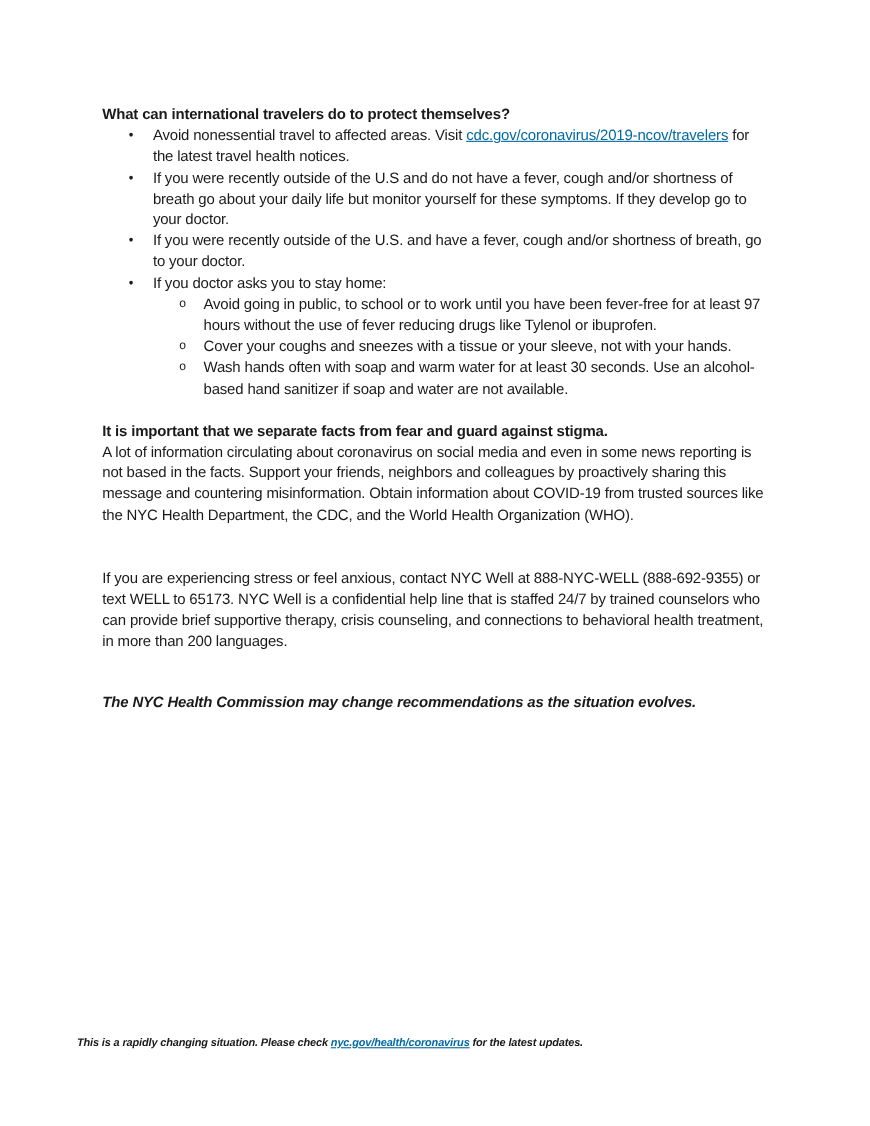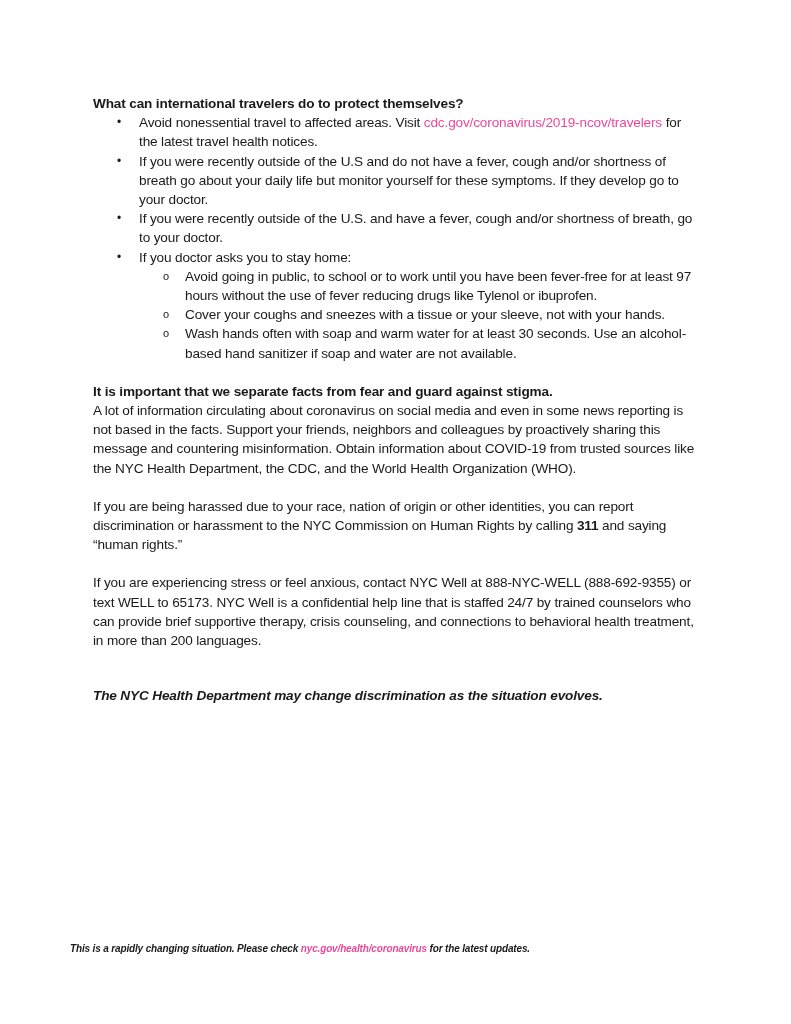--- a/index.html
+++ b/index.html
@@ -15,21 +15,21 @@
   ul.bullets { list-style: none; margin: 0; padding: 0; }
   ul.bullets > li { position: relative; padding-left: 46px; }
   ul.bullets > li > .bullet {
     position: absolute; left: 24px; top: 0; font-size: 12px;
   }
   ul.sub { list-style: none; margin: 0; padding: 0; }
   ul.sub > li { position: relative; padding-left: 46px; }
   ul.sub > li > .sub-bullet {
     position: absolute; left: 24px; top: 0; font-size: 11px;
   }
-  a.link { color: #ec4899; }
+  a.link { color: #0369a1; text-decoration: underline; }
   p { margin: 0; }
   .para-gap { height: 19px; }
   .big-gap { height: 36px; }
   .italic-bold { font-weight: bold; font-style: italic; }
   .footer {
     position: absolute; left: 70px; top: 943px; width: 680px;
     font-size: 10px; font-weight: bold; font-style: italic; letter-spacing: -0.15px;
   }
 </style>
 </head>
@@ -70,26 +70,25 @@
     </li>
   </ul>
 
   <div class="para-gap"></div>
 
   <p class="heading">It is important that we separate facts from fear and guard against stigma.</p>
   <p>A lot of information circulating about coronavirus on social media and even in some news reporting is not based in the facts. Support your friends, neighbors and colleagues by proactively sharing this message and countering misinformation. Obtain information about COVID-19 from trusted sources like the NYC Health Department, the CDC, and the World Health Organization (WHO).</p>
 
   <div class="para-gap"></div>
 
-  <p><span>If you are being harassed due to your race, nation of origin or other identities, you can report discrimination or harassment to the NYC Commission on Human Rights by calling </span><b>311</b><span> and saying “human rights.”</span></p>
 
   <div class="para-gap"></div>
 
   <p>If you are experiencing stress or feel anxious, contact NYC Well at 888-NYC-WELL (888-692-9355) or text WELL to 65173. NYC Well is a confidential help line that is staffed 24/7 by trained counselors who can provide brief supportive therapy, crisis counseling, and connections to behavioral health treatment, in more than 200 languages.</p>
 
   <div class="big-gap"></div>
 
-  <p class="italic-bold">The NYC Health Department may change discrimination as the situation evolves.</p>
+  <p class="italic-bold">The NYC Health Commission may change recommendations as the situation evolves.</p>
 </div>
 
 <div class="footer">
   <span>This is a rapidly changing situation. Please check </span><a class="link">nyc.gov/health/coronavirus</a><span> for the latest updates.</span>
 </div>
 
 </body></html>

